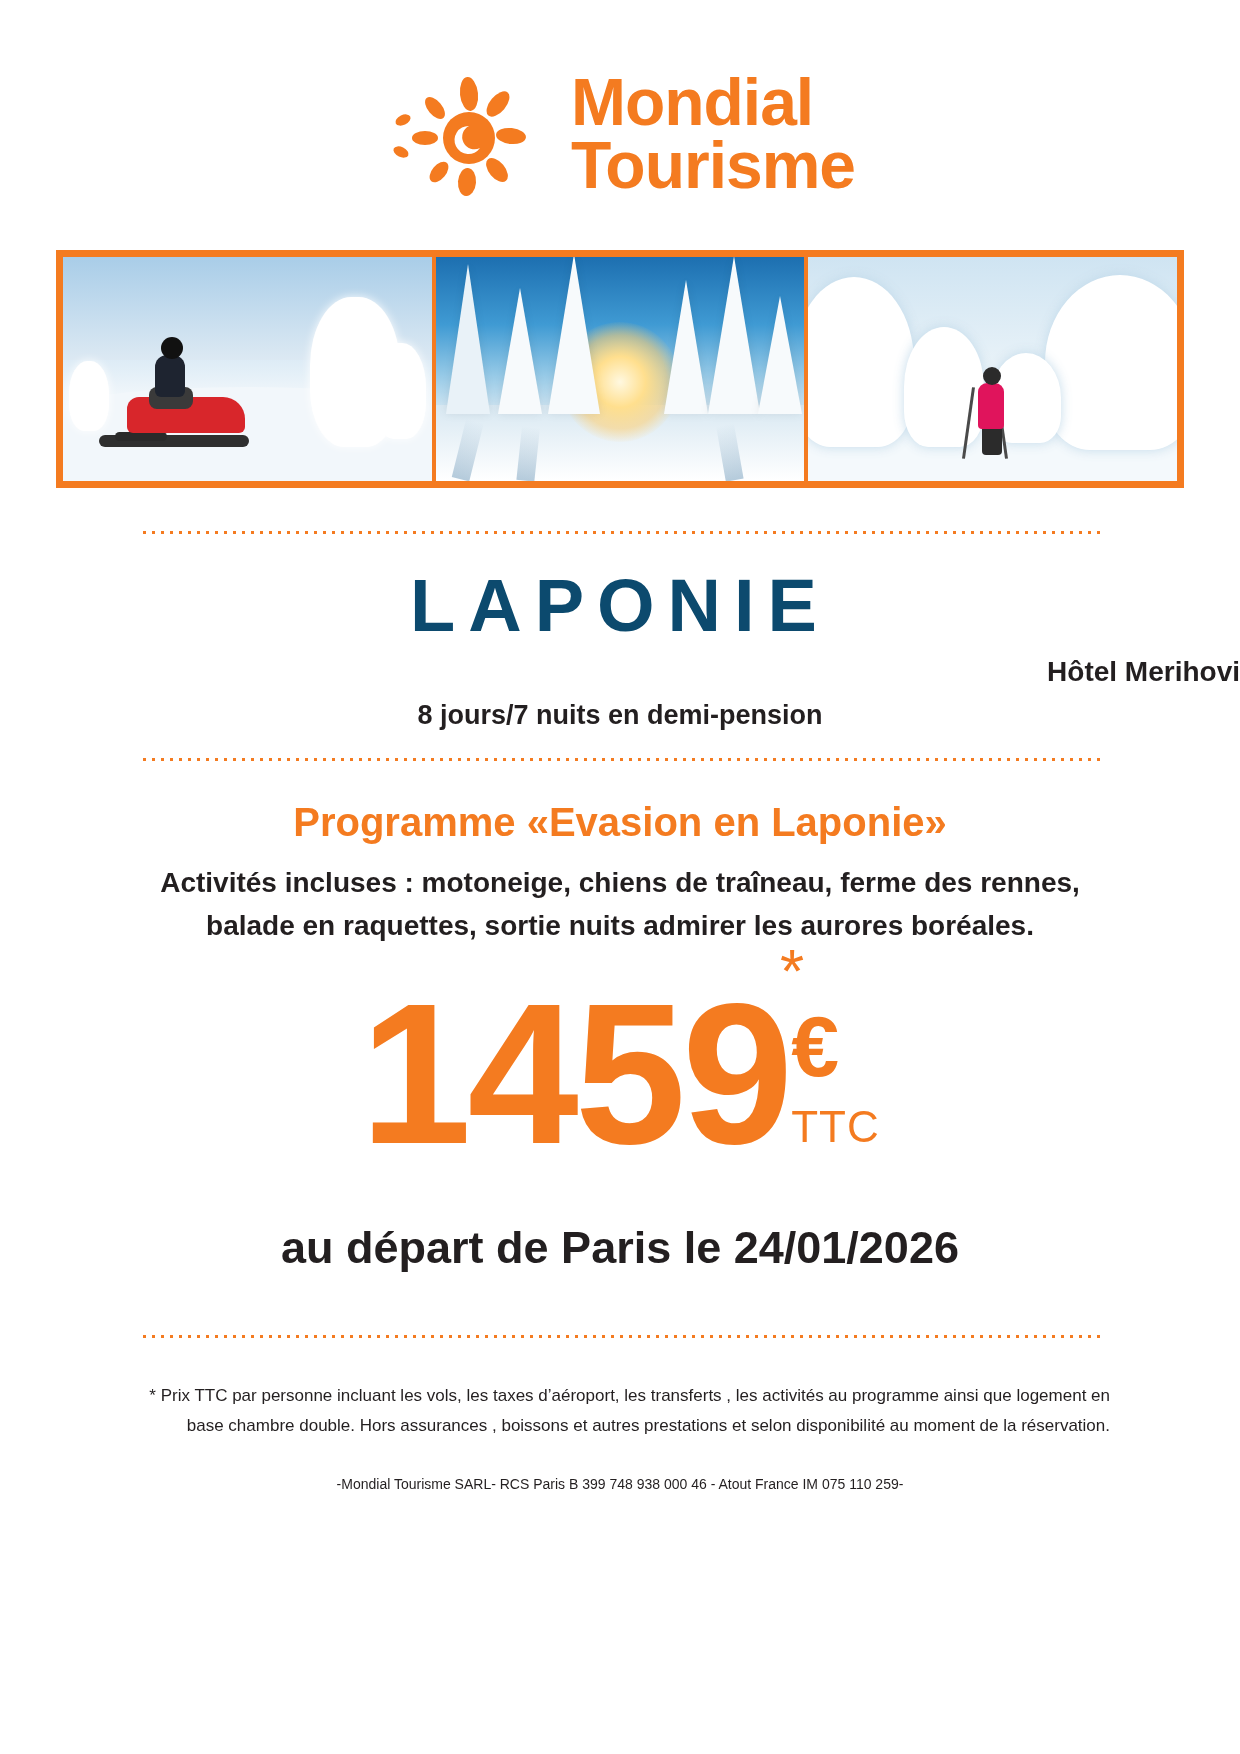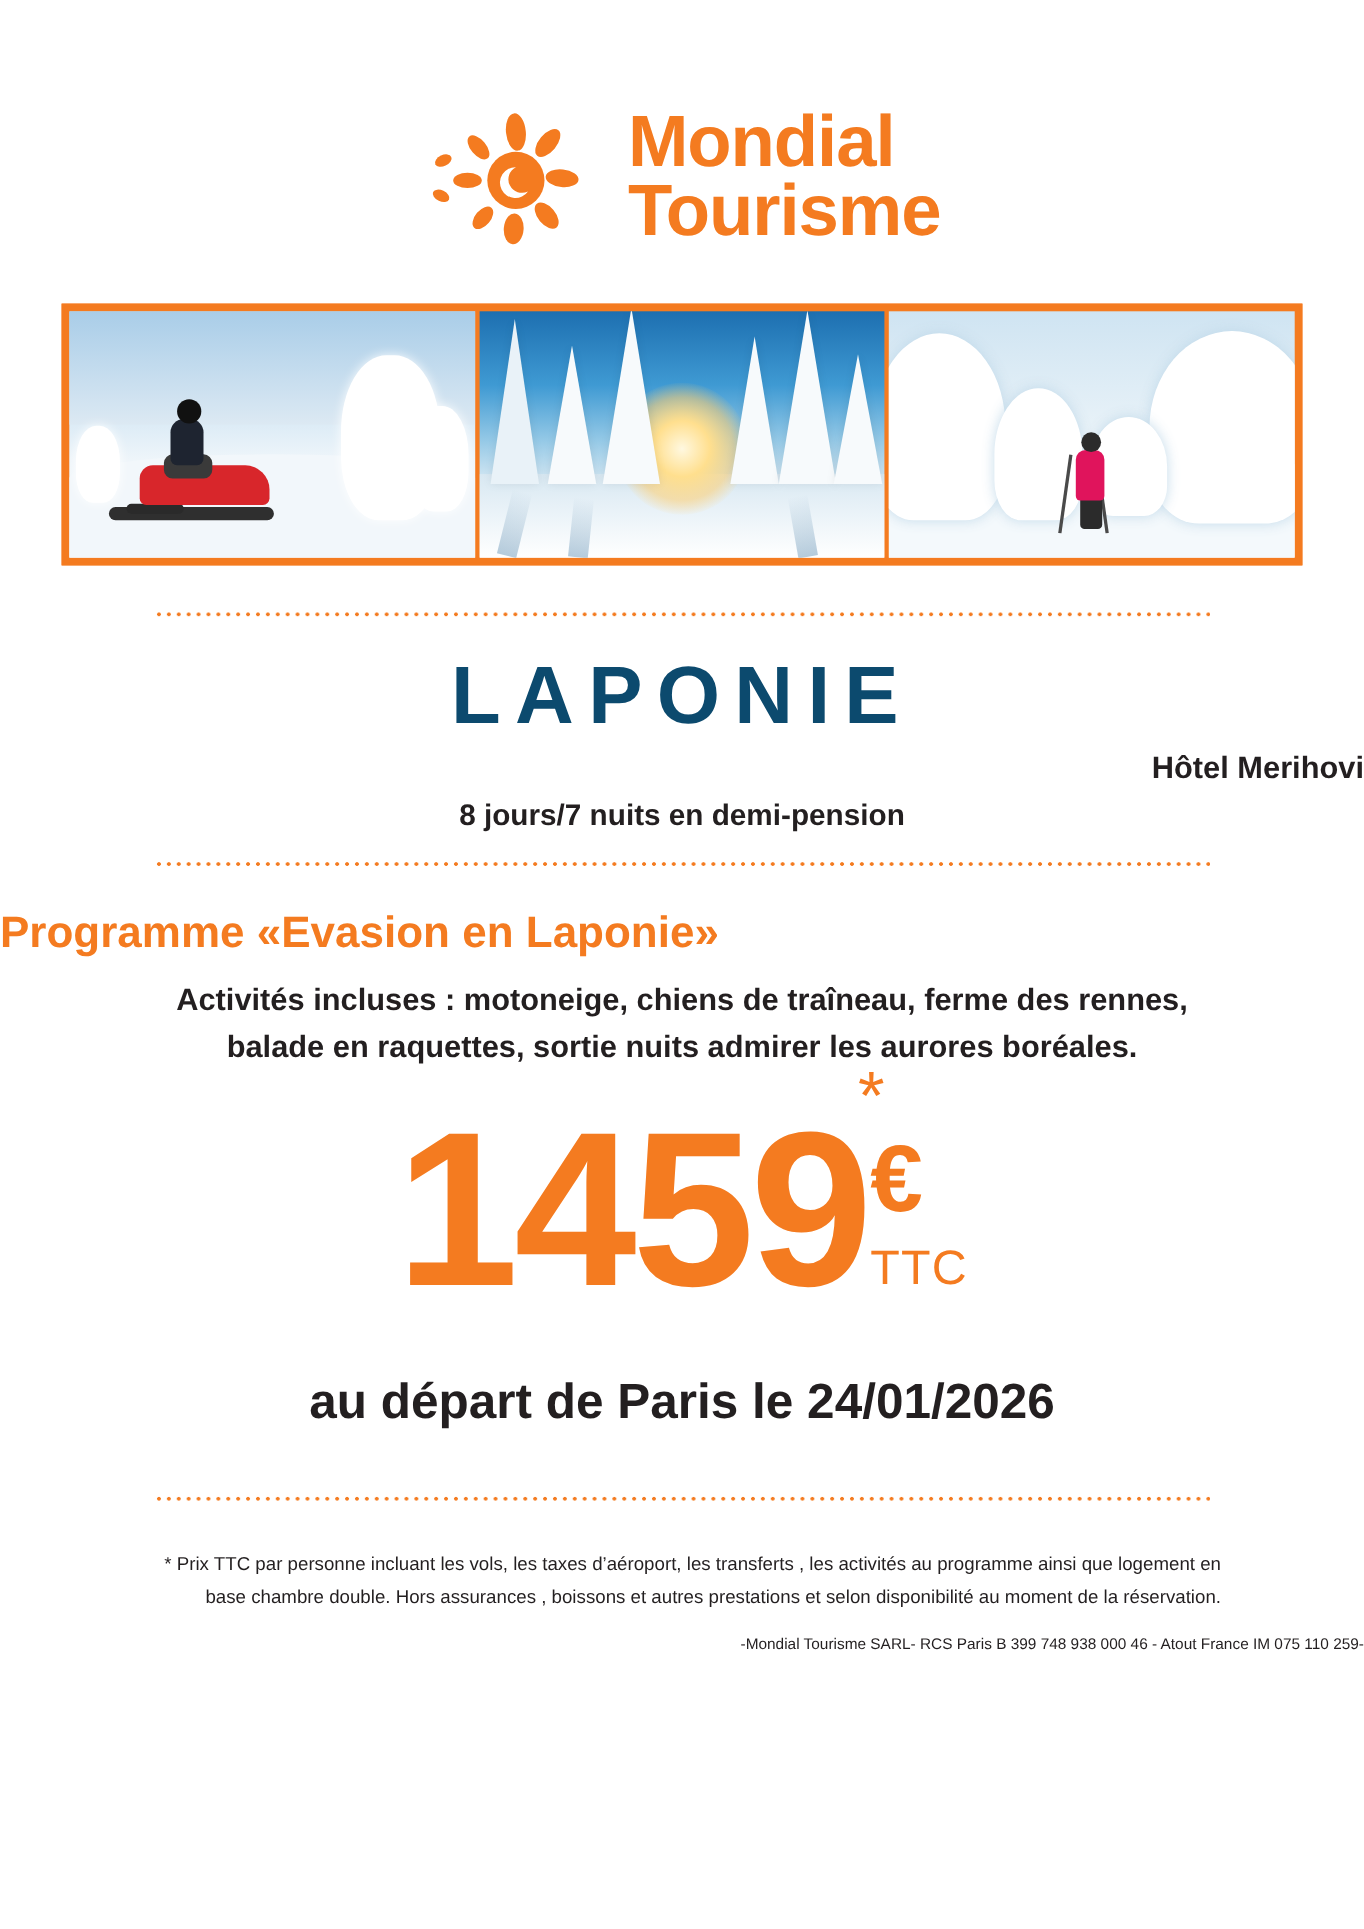--- a/index.html
+++ b/index.html
@@ -12,21 +12,21 @@
     color: #231f20;
     overflow: hidden;
     position: relative;
   }
 
   
   .logo-block {
     display: flex;
     align-items: center;
     justify-content: center;
-    padding-top: 90px;
+    padding-top: 64px;
     gap: 26px;
   }
   .sun-mark {
     width: 160px;
     height: 140px;
     position: relative;
     flex: none;
   }
   .sun-mark svg { display: block; width: 100%; height: 100%; }
   .logo-words {
@@ -132,20 +132,21 @@
     text-align: center;
     font-size: 27px;
     font-weight: bold;
     margin-top: 12px;
     margin-bottom: 18px;
     color: #231f20;
   }
 
   
   .programme {
+    text-align: center;
     font-size: 40px;
     font-weight: bold;
     color: #f47b20;
     margin-top: 38px;
   }
   .included {
     text-align: center;
     font-size: 28px;
     font-weight: bold;
     line-height: 1.55;
@@ -205,23 +206,23 @@
 
   
   .footnote {
     text-align: right;
     font-size: 17px;
     line-height: 1.75;
     margin: 42px 130px 0 130px;
     color: #231f20;
   }
   .legal {
-    text-align: right;
+    text-align: center;
     font-size: 14px;
-    margin-top: 20px;
+    margin-top: 36px;
     color: #231f20;
   }
 </style>
 </head>
 <body>
 
 <div class="logo-block">
   <div class="sun-mark">
     <svg viewBox="0 0 160 140" xmlns="http://www.w3.org/2000/svg">
       <g fill="#f47b20">

